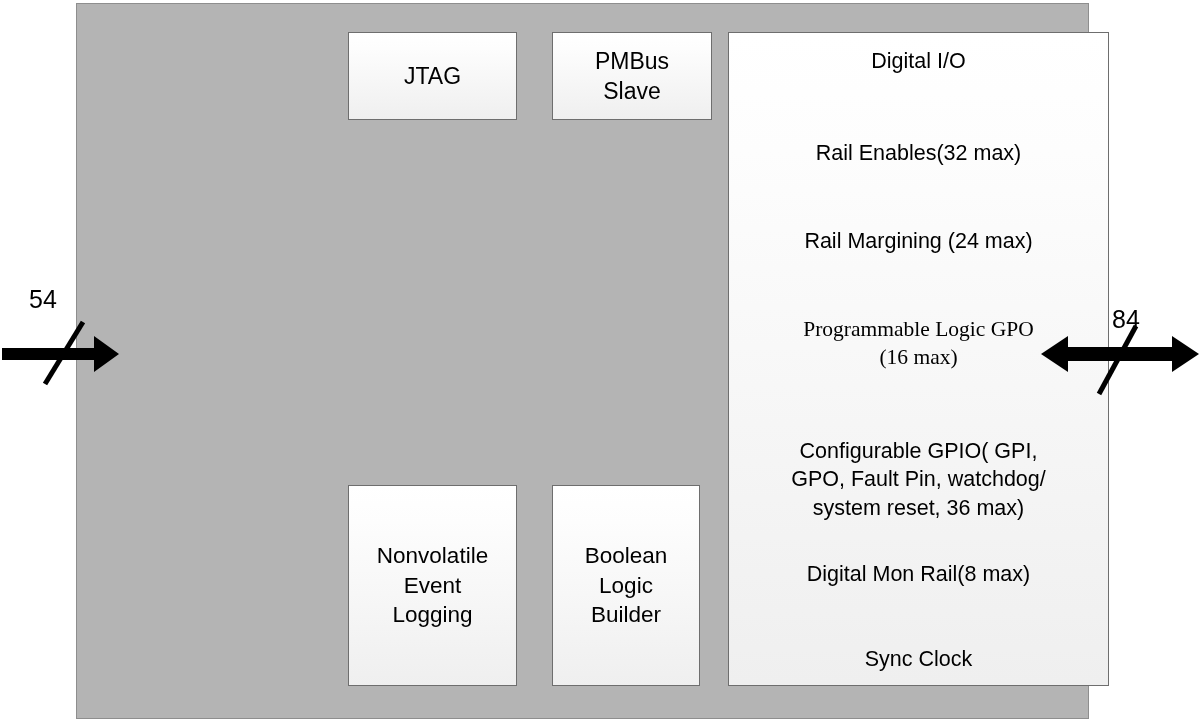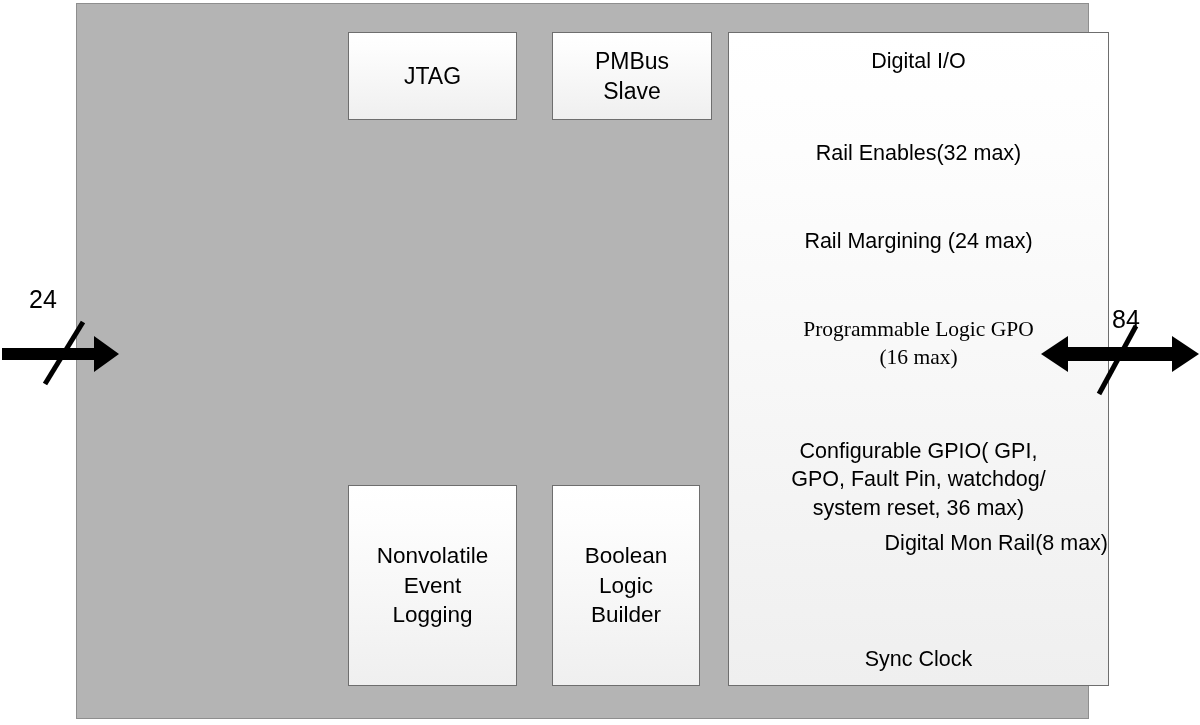--- a/index.html
+++ b/index.html
@@ -115,21 +115,21 @@
     color: #000000;
     line-height: 1.32;
     white-space: pre-line;
   }
 
   .dio-0 { top: 14px; }
   .dio-1 { top: 106px; }
   .dio-2 { top: 194px; }
   .dio-3 { top: 282px; font-family: Liberation Serif, serif; }
   .dio-4 { top: 404px; }
-  .dio-5 { top: 496px; text-align: right; }
+  .dio-5 { top: 527px; }
   .dio-6 { top: 612px; }
 
   
   .bus-label {
     position: absolute;
     font-size: 25px;
     color: #000000;
     font-family: "Liberation Sans", sans-serif;
   }
 
@@ -181,21 +181,21 @@
       <div class="dio-item dio-3">Programmable Logic  GPO
 (16 max)</div>
       <div class="dio-item dio-4">Configurable GPIO( GPI,
 GPO, Fault Pin, watchdog/
 system reset,  36 max)</div>
       <div class="dio-item dio-5">Digital Mon Rail(8 max)</div>
       <div class="dio-item dio-6">Sync Clock</div>
     </div>
   </div>
 
-  <div class="bus-label" id="bus-left-label">24</div>
+  <div class="bus-label" id="bus-left-label">54</div>
 
   <svg class="bus-svg" id="bus-left-svg" viewBox="0 0 120 110">
 
     <path d="M 2,48 L 94,48 L 94,36 L 119,54 L 94,72 L 94,60 L 2,60 Z" fill="#000000"></path>
 
     <line x1="45" y1="84" x2="83" y2="22" stroke="#000000" stroke-width="5"></line>
   </svg>
 
   <div class="bus-label" id="bus-right-label">84</div>
 

